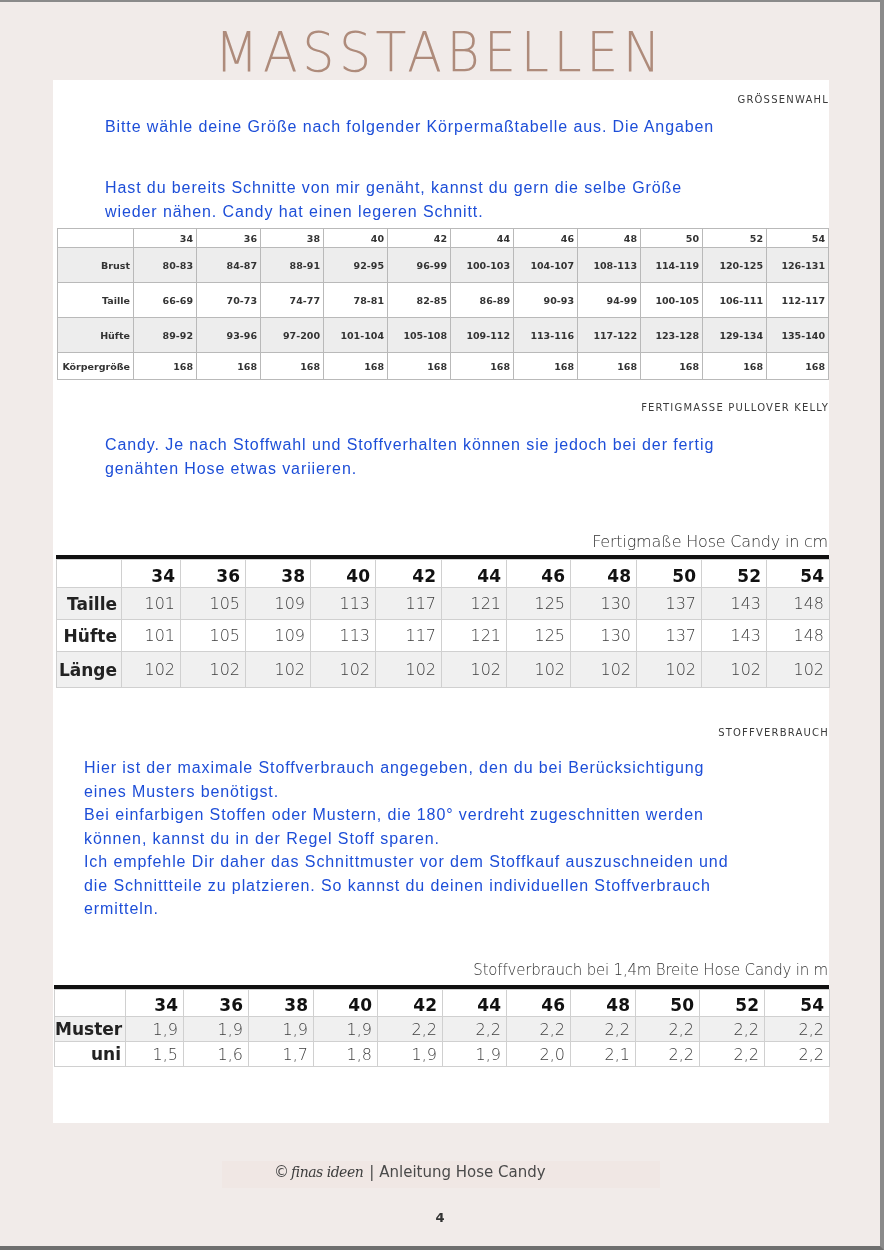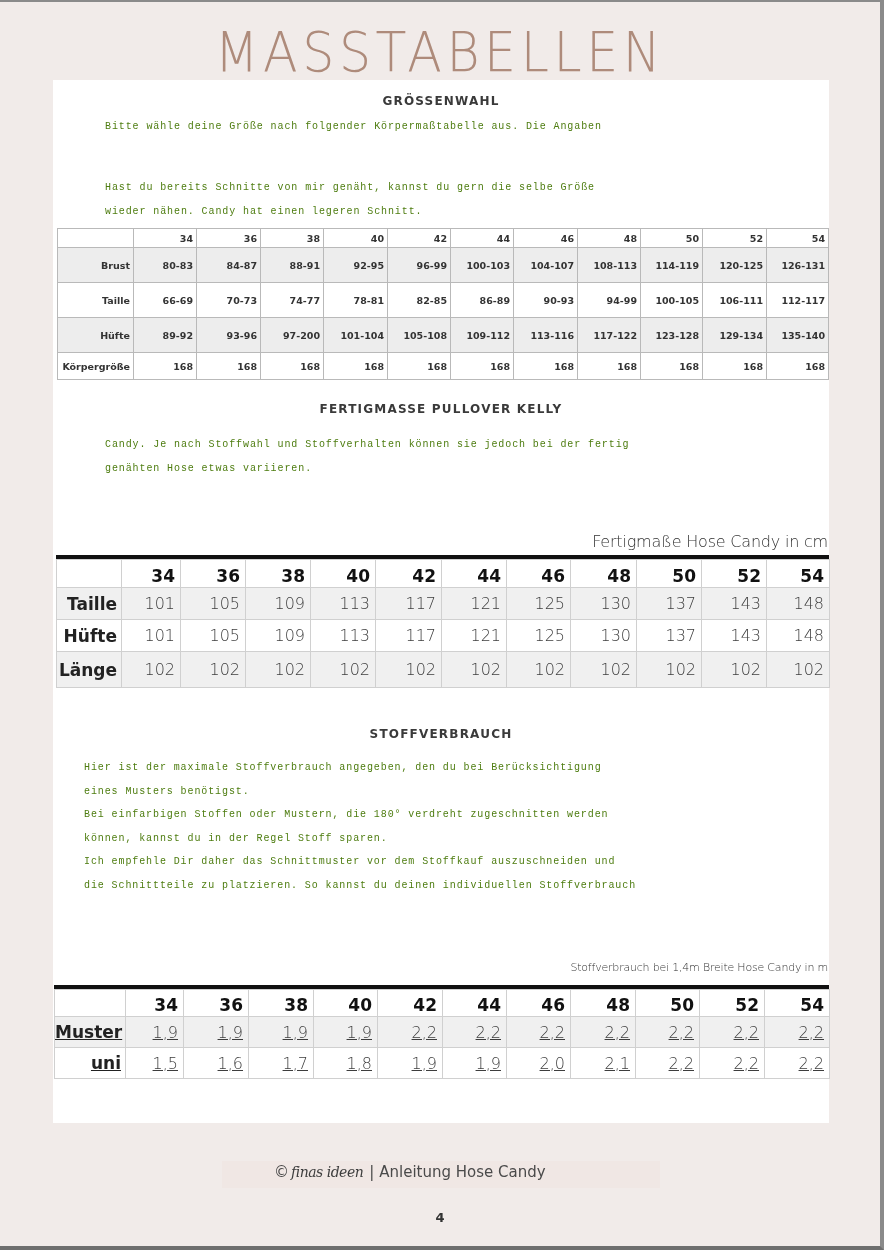--- a/index.html
+++ b/index.html
@@ -26,34 +26,34 @@
     }
     .content-card {
       position: absolute;
       left: 53px; top: 78px;
       width: 776px; height: 1043px;
       background: #ffffff;
     }
     .section-heading {
       position: absolute;
       left: 0; right: 0;
-      text-align: center;
-      font-family: "DejaVu Sans", sans-serif;
-      font-weight: bold;
-      font-size: 12px;
+      text-align: right;
+      font-family: "DejaVu Sans", sans-serif;
+      font-weight: normal;
+      font-size: 10px;
       letter-spacing: 1.2px;
       color: #3a3a3a;
     }
     .para {
       position: absolute;
-      font-family: Liberation Mono, monospace;
-      font-size: 10px;
+      font-family: Liberation Sans, sans-serif;
+      font-size: 16px;
       line-height: 23.5px;
       letter-spacing: 0.9px;
-      color: #4d7c0f;
+      color: #1d4ed8;
       font-weight: 300;
     }
     .para p { margin: 0; white-space: nowrap; }
 
     
     table { border-collapse: collapse; position: absolute; table-layout: fixed; }
     .t1 {
       left: 4px; top: 148px; width: 771px;
       font-family: "DejaVu Sans", sans-serif;
       font-size: 9.5px; font-weight: bold; color: #333;
@@ -102,21 +102,21 @@
     }
     .t2 th.rowhead, .t3 th.rowhead {
       font-weight: bold; font-size: 17px; color: #222; padding-right: 4px;
     }
     .t2 td, .t3 td { font-size: 16px; font-weight: 300; color: #3d3d3d; }
     .t2 tr.shade td, .t2 tr.shade th, .t3 tr.shade td, .t3 tr.shade th { background: #f0f0f0; }
     .t2 tr.header th { height: 28px; }
     .t2 tr.r th, .t2 tr.r td { height: 32px; }
     .t2 tr.r-last th, .t2 tr.r-last td { height: 36px; }
     .t3 tr.header th { height: 27px; }
-    .t3 tr.r th, .t3 tr.r td { height: 31px; text-decoration: underline; }
+    .t3 tr.r th, .t3 tr.r td { height: 25px; }
     .t3 { font-size: 15px; }
 
     .footer-band {
       position: absolute;
       left: 222px; top: 1159px;
       width: 438px; height: 27px;
       background: #f0e7e4;
     }
     .footer-text {
       position: absolute;
@@ -336,23 +336,24 @@
     </table>
 
   <div class="section-heading" style="top:647px;">STOFFVERBRAUCH</div>
   <div class="para" style="left:31px; top:676px;">
     <p>Hier ist der maximale Stoffverbrauch angegeben, den du bei Berücksichtigung</p>
     <p>eines Musters benötigst.</p>
     <p>Bei einfarbigen Stoffen oder Mustern, die 180° verdreht zugeschnitten werden</p>
     <p>können, kannst du in der Regel Stoff sparen.</p>
     <p>Ich empfehle Dir daher das Schnittmuster vor dem Stoffkauf auszuschneiden und</p>
     <p>die Schnittteile zu platzieren. So kannst du deinen individuellen Stoffverbrauch</p>
+    <p>ermitteln.</p>
   </div>
 
-  <div class="caption-line" style="top:881px; font-size:11px;">Stoffverbrauch bei 1,4m Breite Hose Candy in m</div>
+  <div class="caption-line" style="top:881px; font-size:15px;">Stoffverbrauch bei 1,4m Breite Hose Candy in m</div>
   <div class="thick-rule" style="top:905px; left:1px; width:775px;"></div>
 
   <table class="t3" style="top:909px; left:1px; width:775px;">
     <colgroup>
       <col style="width:71px">
         <col style="width:58px">
         <col style="width:65px">
         <col style="width:65px">
         <col style="width:64px">
         <col style="width:65px">

